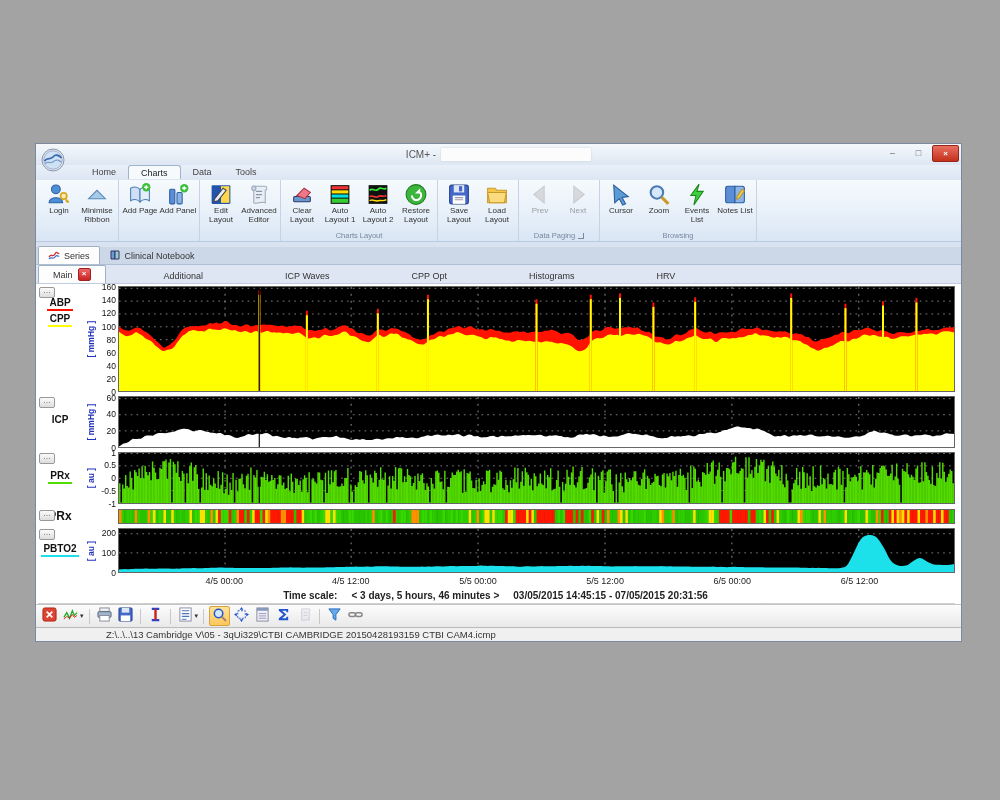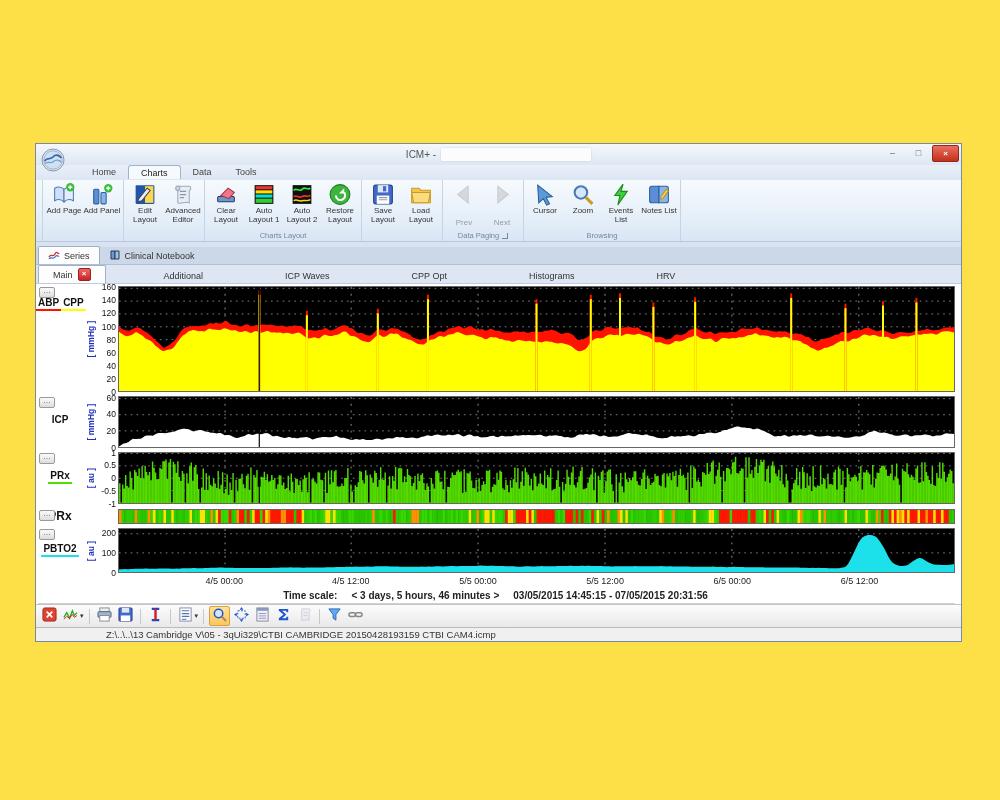--- a/index.html
+++ b/index.html
@@ -1,16 +1,16 @@
 <!DOCTYPE html>
 <html><head>
 <meta charset="utf-8">
 <style>
   html,body{margin:0;padding:0;background:#000;}
-  .stage{position:relative;width:1000px;height:800px;background:#fde047;overflow:hidden;
+  .stage{position:relative;width:1000px;height:800px;background:#a3a3a3;overflow:hidden;
          font-family:"Liberation Sans",sans-serif;}
   .window{position:absolute;left:35px;top:143px;width:927px;height:499px;background:#dfe8f4;
           border:1px solid #7a8aa0;box-sizing:border-box;display:flex;flex-direction:column;}
   
   .titlebar{height:21px;background:linear-gradient(#f4f8fc,#dde7f3);position:relative;flex:none;}
   .title-wrap{position:absolute;left:0;right:0;top:0;height:21px;display:flex;align-items:center;justify-content:center;gap:5px;}
   .wtitle{font-size:10px;color:#555;}
   .redact{width:150px;height:13px;background:#fcfcfd;border-radius:1px;box-shadow:0 0 2px rgba(0,0,0,.15);}
   .winctrls{position:absolute;right:2px;top:1px;display:flex;gap:1px;z-index:5;}
   .wc{width:25px;height:15px;font-size:9px;color:#666;display:flex;align-items:center;justify-content:center;cursor:default;}
@@ -18,21 +18,21 @@
   
   .tabrow{height:15px;flex:none;display:flex;align-items:flex-start;padding-left:44px;background:linear-gradient(#e9f0f9,#dce6f3);position:relative;}
   .logo{position:absolute;left:5px;top:-17px;width:24px;height:24px;z-index:6;}
   .rtab{font-size:9px;color:#444;padding:2px 12px 1px;border-radius:3px 3px 0 0;cursor:default;}
   .rtab.active{background:#f7fafd;border:1px solid #9fb4cd;border-bottom:none;color:#222;}
   
   .ribbon{height:61px;flex:none;background:linear-gradient(#f6fafd,#e3edf8 70%,#d9e5f4);border-bottom:1px solid #b9c9de;display:flex;align-items:stretch;padding-left:2px;}
   .rgroup{display:flex;flex-direction:column;border-right:1px solid #c5d3e6;padding:1px 2px 0;}
   .rbtns{display:flex;flex:1;}
   .rbtn{width:38px;display:flex;flex-direction:column;align-items:center;padding-top:1px;cursor:default;border-radius:2px;}
-  .rbtn.disabled{opacity:.45;filter:grayscale(.8);gap:12px;}
+  .rbtn.disabled{opacity:.45;filter:grayscale(.8);}
   .ricon{width:26px;height:25px;}
   .ricon svg{width:100%;height:100%;display:block;}
   .rlabel{font-size:8px;line-height:1.08;text-align:center;color:#333;white-space:normal;}
   .rcap{height:11px;font-size:7.5px;color:#76879f;text-align:center;display:flex;align-items:center;justify-content:center;gap:3px;}
   .launcher{width:5px;height:5px;border-right:1px solid #76879f;border-bottom:1px solid #76879f;display:inline-block;}
   
   .gap-strip{height:5px;background:#d8e2f0;flex:none;}
   .doctabs{height:17px;flex:none;background:#ccd8e8;display:flex;align-items:flex-end;padding-left:2px;border-bottom:1px solid #b0c0d4;}
   .dtab{font-size:9px;color:#333;padding:2px 9px 1px;display:flex;align-items:center;gap:4px;cursor:default;}
   .dtab.active{background:#fdfdfe;border:1px solid #9fb0c4;border-bottom:none;border-radius:2px 2px 0 0;}
@@ -40,21 +40,21 @@
   
   .pagetabs{height:18px;flex:none;background:#dde6f2;display:flex;align-items:flex-end;padding-left:2px;border-bottom:1px solid #c0cde0;gap:40px;}
   .ptab{font-size:9px;color:#333;padding:2px 14px 2px;cursor:default;margin-right:14px;display:flex;align-items:center;gap:5px;}
   .ptab.active{background:#fdfdfe;border:1px solid #9fb0c4;border-bottom:none;border-radius:2px 2px 0 0;margin-right:4px;}
   .closex{width:11px;height:11px;background:linear-gradient(#e66,#c22);border:1px solid #922;border-radius:2px;color:#fff;font-size:8px;line-height:9px;text-align:center;font-weight:bold;}
   
   .chartarea{flex:1;background:#fff;padding:2px 6px 0 0;display:flex;flex-direction:column;overflow:hidden;}
   .panel{display:flex;flex:none;}
   .pleft{width:48px;flex:none;position:relative;display:flex;flex-direction:column;}
   .pdots{position:absolute;top:1px;left:3px;width:14px;height:9px;border:1px solid #999;border-radius:2px;background:linear-gradient(#fafafa,#ddd);font-size:8px;line-height:6px;color:#444;text-align:center;cursor:default;}
-  .plabels{display:flex;flex-direction:row;align-items:center;margin-top:11px;text-align:center;}
+  .plabels{display:flex;flex-direction:column;align-items:center;margin-top:11px;text-align:center;}
   .plabels.centered{margin-top:0;flex:1;justify-content:center;}
   .plabel{font-size:10px;font-weight:bold;color:#111;border-bottom:2px solid transparent;padding:0 2px 1px;margin-bottom:2px;}
   .plabel.big{font-size:12px;border-bottom:none;}
   .punit{width:13px;flex:none;position:relative;}
   .unittext{position:absolute;left:50%;top:50%;transform:translate(-50%,-50%) rotate(-90deg);font-size:8.5px;font-weight:bold;color:#2233bb;white-space:nowrap;}
   .pticks{width:21px;flex:none;position:relative;}
   .ytick{position:absolute;right:2px;transform:translateY(-55%);font-size:8.5px;color:#111;}
   .pplot{flex:1;border:1px solid #666;background:#000;}
   .pplot svg{display:block;width:100%;height:100%;}
   .xlabels{height:13px;flex:none;position:relative;margin-left:82px;font-size:9px;color:#222;}
@@ -100,20 +100,41 @@
         </svg>
       </div>
     <div class="rtab">Home</div>
         <div class="rtab active">Charts</div>
         <div class="rtab">Data</div>
         <div class="rtab">Tools</div>
       </div>
 
     <div class="ribbon" id="ribbon">
         <div class="rgroup">
+          <div class="rbtns">
+            <div class="rbtn">
+              <div class="ricon">
+                <svg viewBox="0 0 24 24">
+                  <circle cx="9" cy="7" r="4.2" fill="#4d8fd6" stroke="#2a5fa0"></circle>
+                  <path d="M2.5 20c0-6.5 13-6.5 13 0z" fill="#4d8fd6" stroke="#2a5fa0"></path>
+                  <circle cx="16.5" cy="13.5" r="3" fill="#fceabb" stroke="#d8a820" stroke-width="1.6"></circle>
+                  <path d="M18.6 15.6L22 19l-1.4 1.5-1.1-1-.9-.2-.4-1.4z" fill="#d8a820"></path>
+                </svg>
+              </div>
+              <div class="rlabel">Login</div>
+            </div>
+            <div class="rbtn">
+              <div class="ricon">
+                <svg viewBox="0 0 24 24">
+                  <path d="M4 16L12 8l8 8z" fill="#a8cbe8" stroke="#5588bb"></path>
+                </svg>
+              </div>
+              <div class="rlabel">Minimise Ribbon</div>
+            </div>
+          </div>
           <div class="rcap">
             <span></span>
           </div>
         </div>
         <div class="rgroup">
           <div class="rbtns">
             <div class="rbtn">
               <div class="ricon">
                 <svg viewBox="0 0 24 24">
                   <path d="M3 6c3.5-2 7-1 9 1v12c-2-2-5.5-3-9-1z" fill="#cfe0f5" stroke="#4a7ab5"></path>

